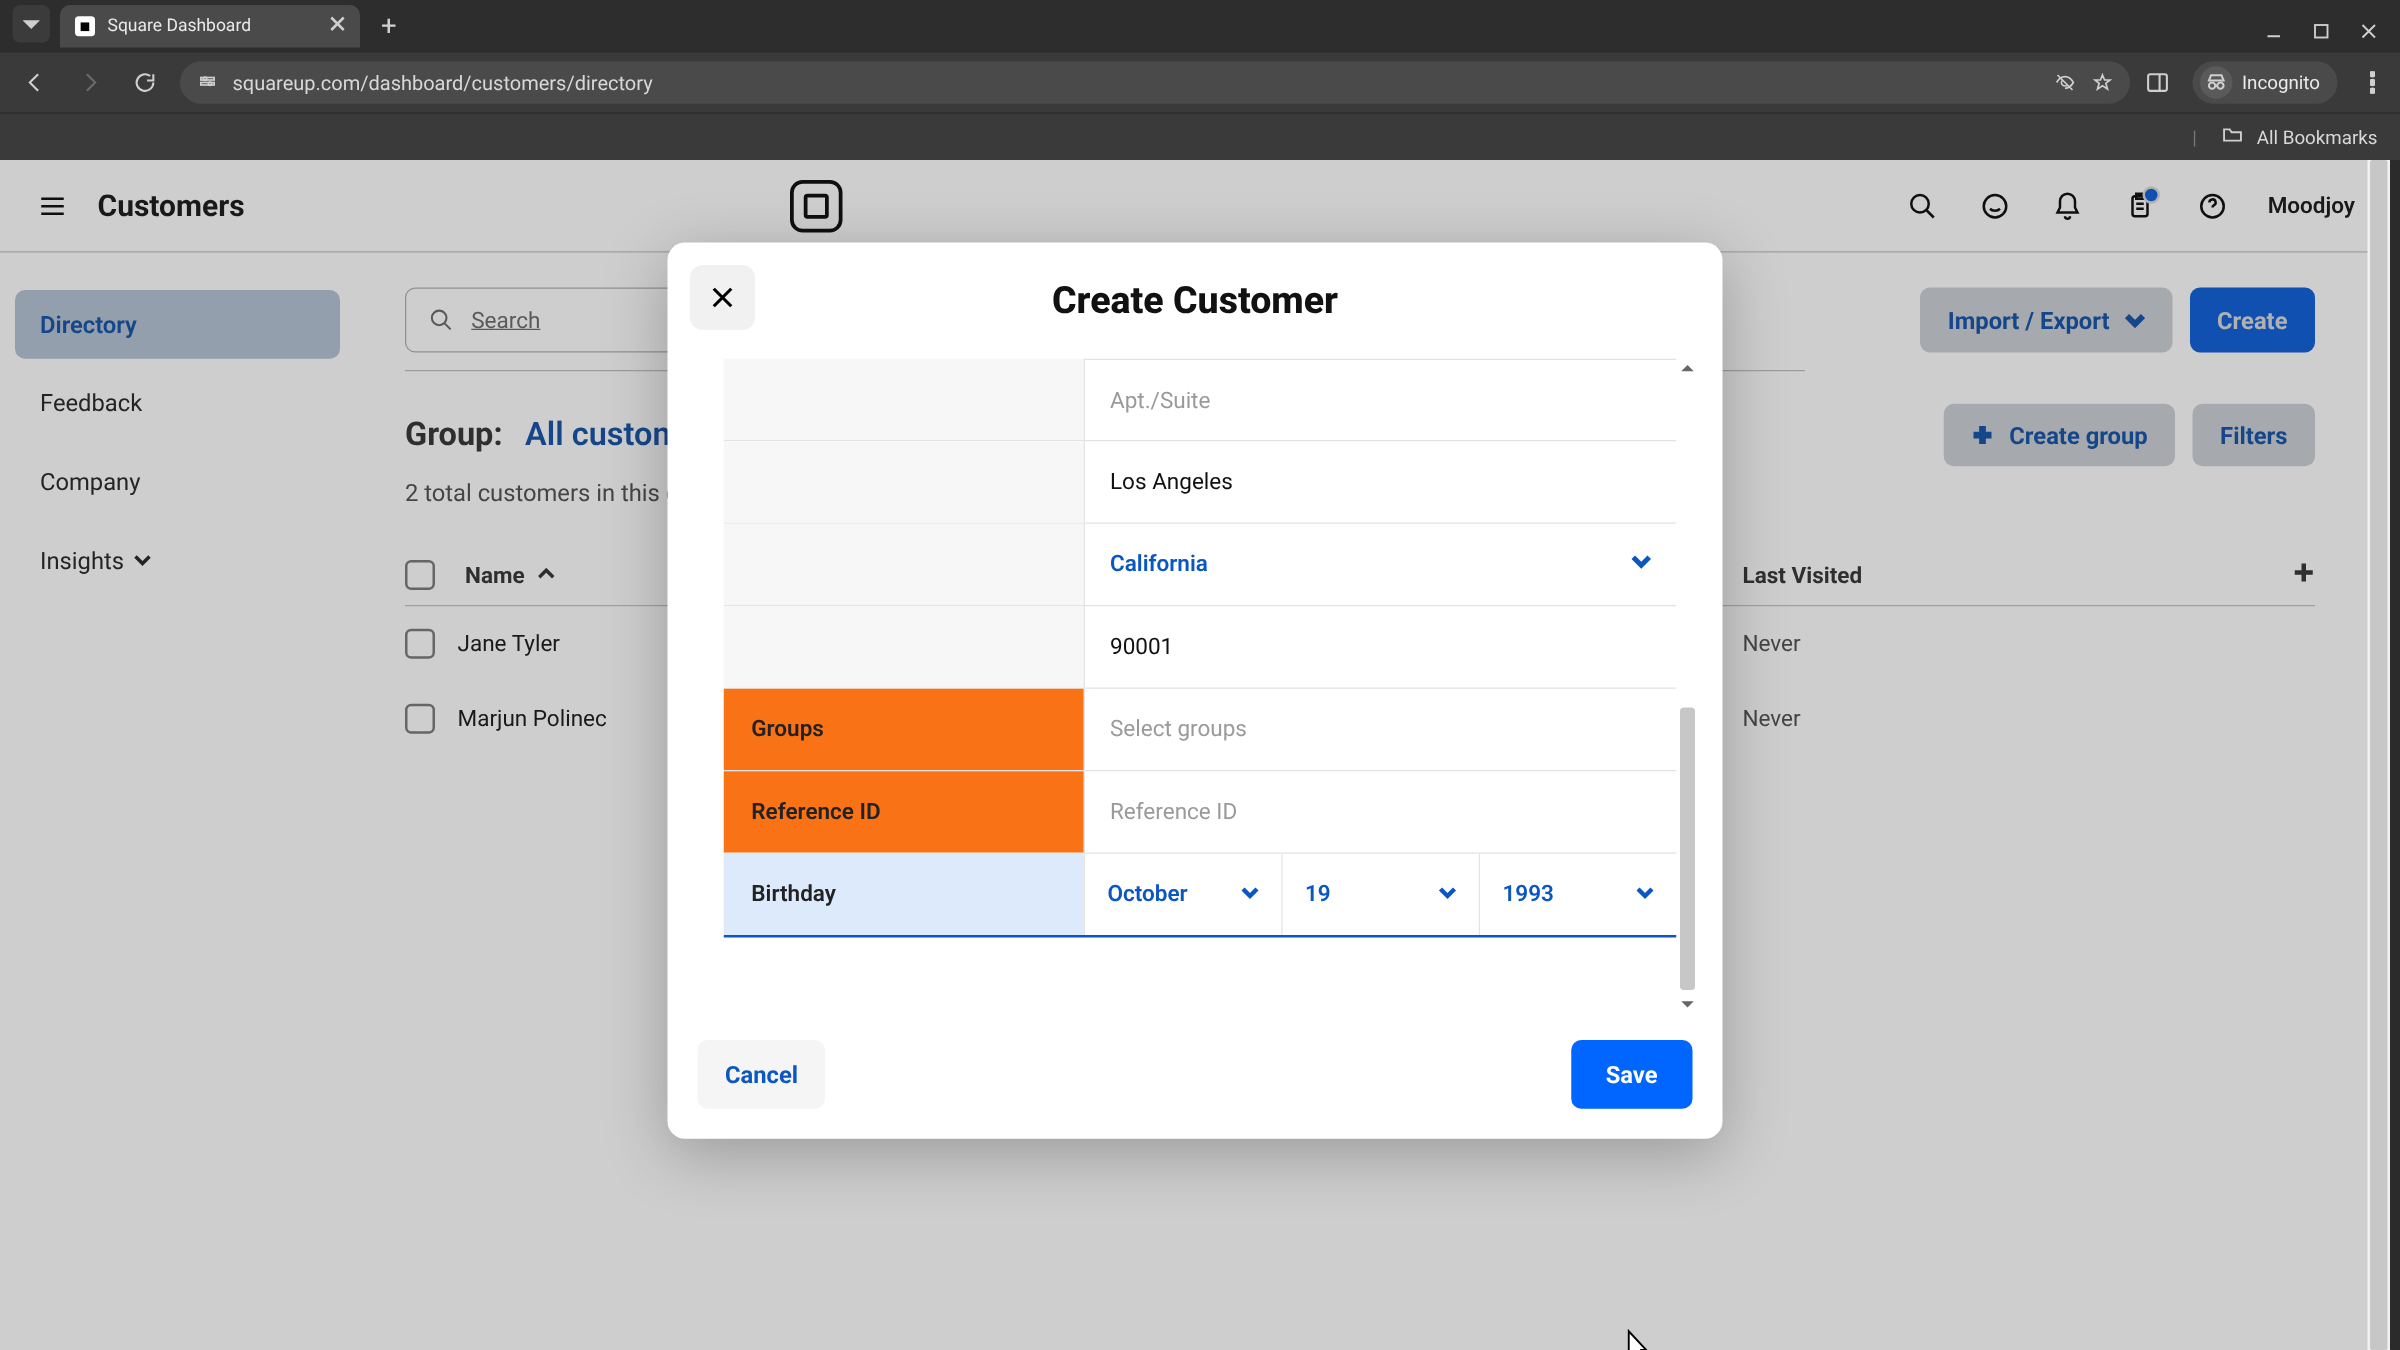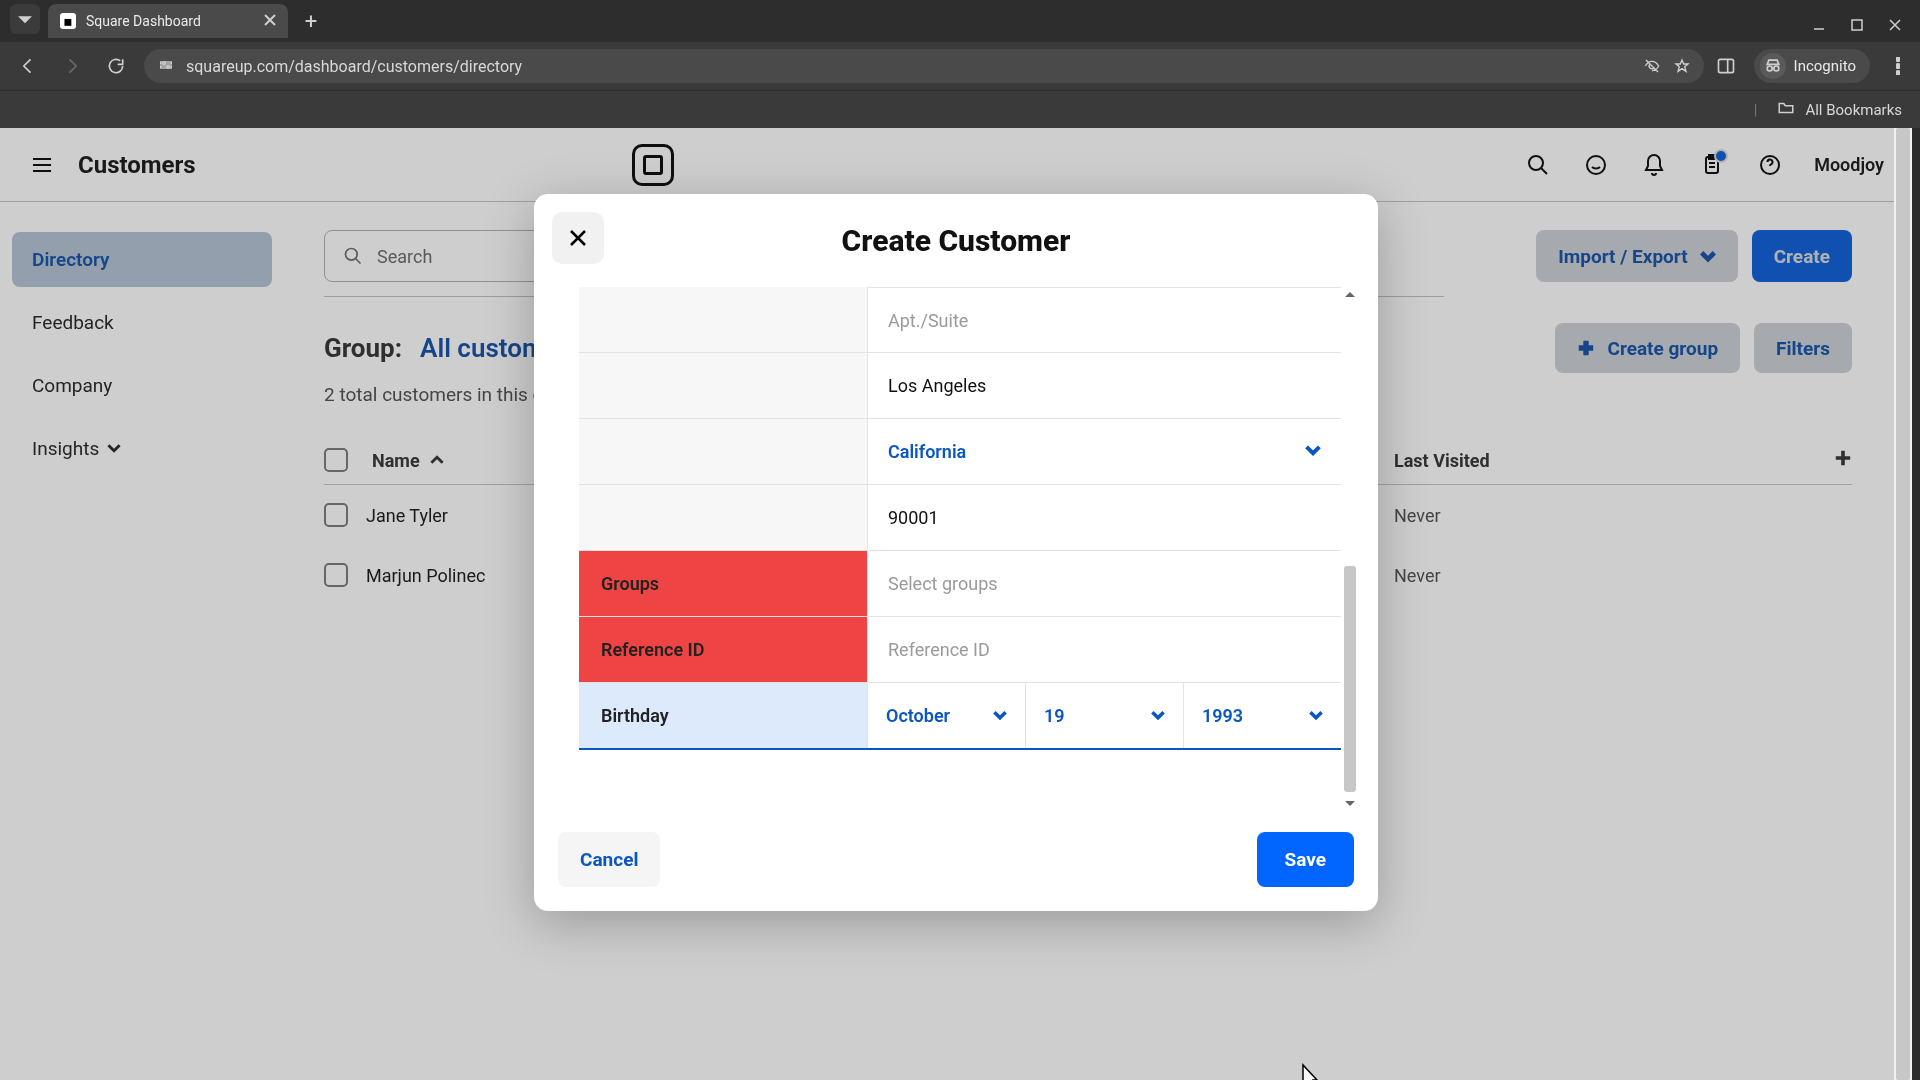--- a/index.html
+++ b/index.html
@@ -64,21 +64,21 @@
 .sq-body{display:flex;height:calc(100% - 74px);}
 .sidebar{width:284px;padding:30px 12px;display:flex;flex-direction:column;gap:8px;}
 .sidebar .item{padding:16px 20px;font-size:19px;color:#222;border-radius:8px;cursor:pointer;display:flex;align-items:center;gap:8px;}
 .sidebar .item.active{background:#cfe3f7;color:#0a57c2;font-weight:600;}
 .sidebar .chev svg{width:14px;height:14px;stroke:#222;stroke-width:2;fill:none;}
 
 .main{flex:1;padding:28px 60px 0 40px;}
 .toolbar{display:flex;gap:18px;align-items:center;}
 .search-box{flex:1;max-width:770px;border:1px solid #ccc;border-radius:8px;height:52px;display:flex;align-items:center;padding:0 18px;gap:14px;}
 .search-box svg{width:20px;height:20px;stroke:#777;stroke-width:2;fill:none;}
-.search-box span{color:#777;font-size:18px;}
+.search-box span{color:#777;font-size:18px;text-decoration:underline;}
 .pill-btn{height:52px;border-radius:8px;padding:0 22px;display:flex;align-items:center;gap:12px;font-size:19px;font-weight:700;cursor:pointer;}
 .pill-btn.light{background:#eef3f9;color:#0a57c2;}
 .pill-btn.light svg{width:16px;height:16px;stroke:#0a57c2;stroke-width:3;fill:none;}
 .pill-btn.primary{background:#0066ff;color:#fff;}
 .actions-right{margin-left:auto;display:flex;gap:14px;}
 
 .divider{height:1px;background:#e0e0e0;margin:14px 0 26px 0;max-width:1120px;}
 
 .group-row{display:flex;align-items:center;gap:18px;margin-bottom:10px;}
 .group-row .label{font-size:26px;font-weight:700;color:#333;}
@@ -109,21 +109,21 @@
 .modal{width:844px;background:#fff;border-radius:14px;box-shadow:0 12px 50px rgba(0,0,0,0.25);padding-bottom:22px;}
 .modal-header{position:relative;height:92px;display:flex;align-items:center;justify-content:center;}
 .modal-header .close{position:absolute;left:18px;top:18px;width:52px;height:52px;border-radius:10px;background:#f1f1f1;display:flex;align-items:center;justify-content:center;cursor:pointer;}
 .modal-header .close svg{width:20px;height:20px;stroke:#000;stroke-width:2.5;fill:none;}
 .modal-header h2{font-size:30px;font-weight:800;color:#111;}
 
 .modal-scroll{position:relative;height:526px;margin:0 20px 0 44px;display:flex;}
 .modal-scroll .form-cols{flex:1;border:1px solid transparent;}
 .form-row{display:flex;border-bottom:1px solid #e3e3e3;min-height:66px;}
 .form-row:last-child{border-bottom:2px solid #0a57c2;}
-.form-label{width:288px;background:#ef4444;padding:22px 22px;font-size:18px;font-weight:600;color:#222;display:flex;align-items:center;}
+.form-label{width:288px;background:#f97316;padding:22px 22px;font-size:18px;font-weight:600;color:#222;display:flex;align-items:center;}
 .form-label.empty{background:#f7f7f7;}
 .form-field{flex:1;border-left:1px solid #e3e3e3;display:flex;align-items:center;padding:0 20px;font-size:18px;color:#111;}
 .form-field.placeholder{color:#9a9a9a;}
 .form-field.select{color:#0a57c2;font-weight:600;justify-content:space-between;}
 .form-field.select .chev svg{width:16px;height:16px;stroke:#0a57c2;stroke-width:2.5;fill:none;}
 .form-row.focus .form-label{background:#dceafc;}
 
 .bday-fields{flex:1;border-left:1px solid #e3e3e3;display:flex;}
 .bday-part{flex:1;display:flex;align-items:center;justify-content:space-between;padding:0 18px;font-size:18px;font-weight:600;color:#0a57c2;border-right:1px solid #e3e3e3;}
 .bday-part:last-child{border-right:none;}

